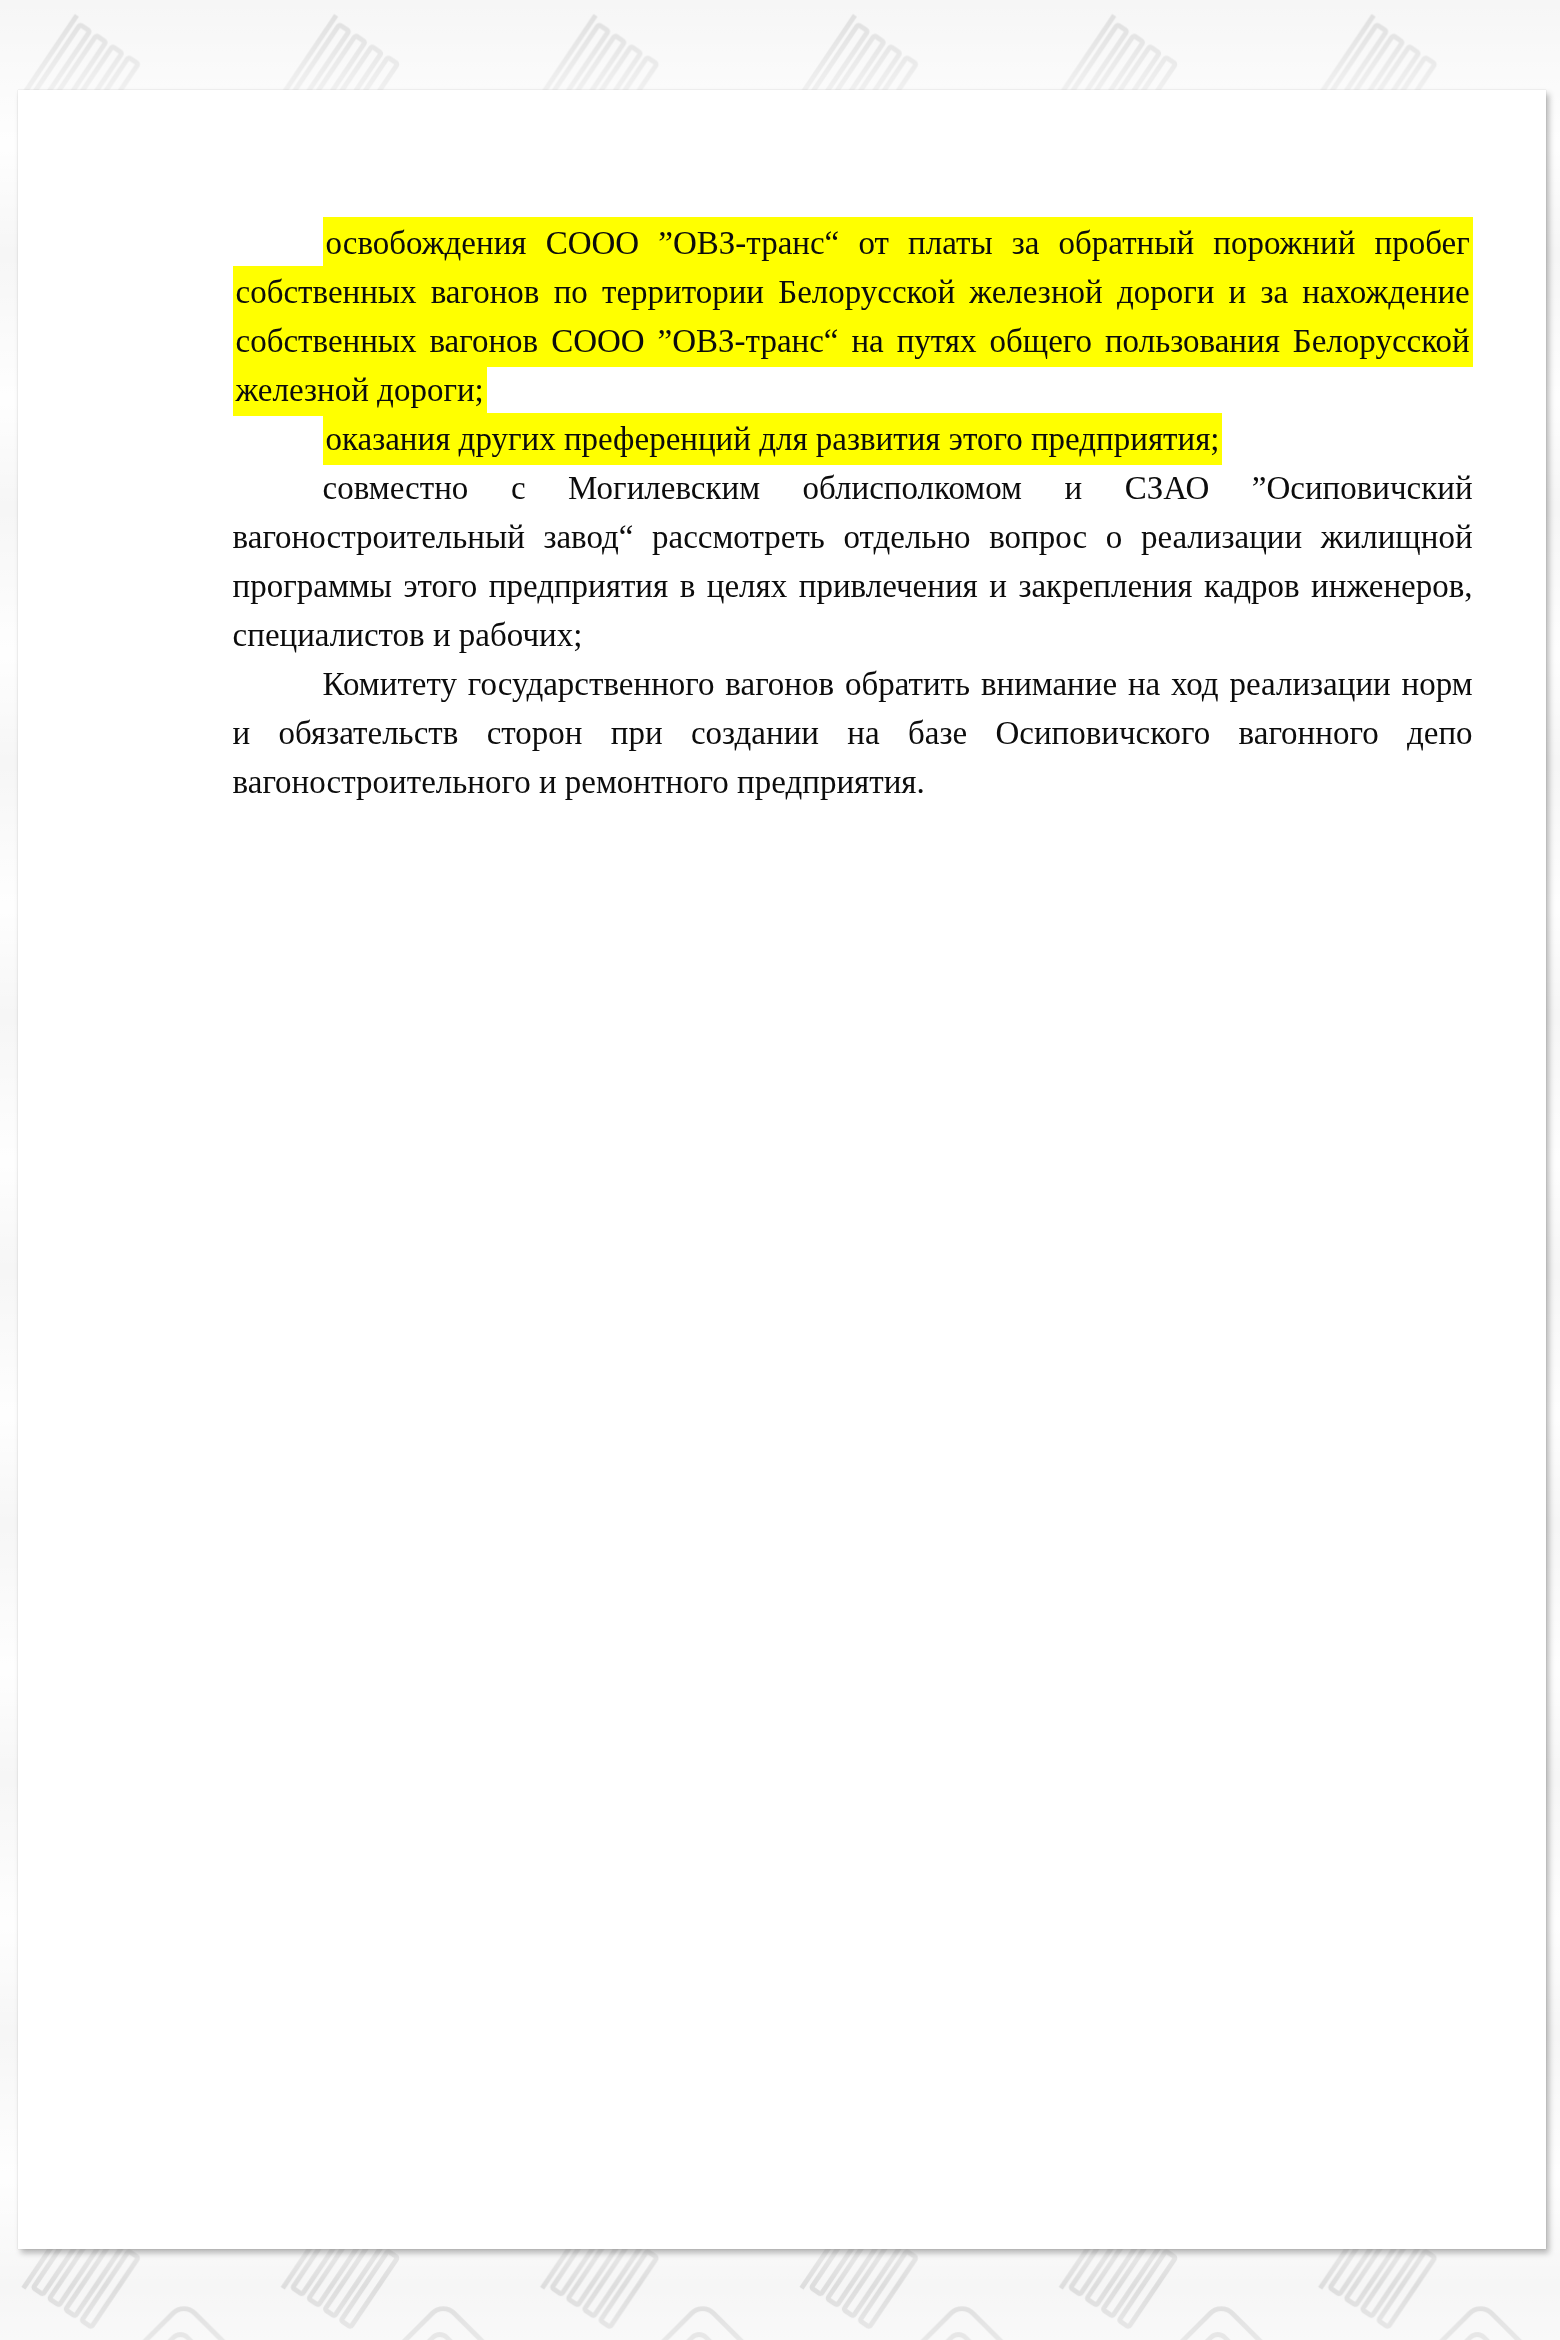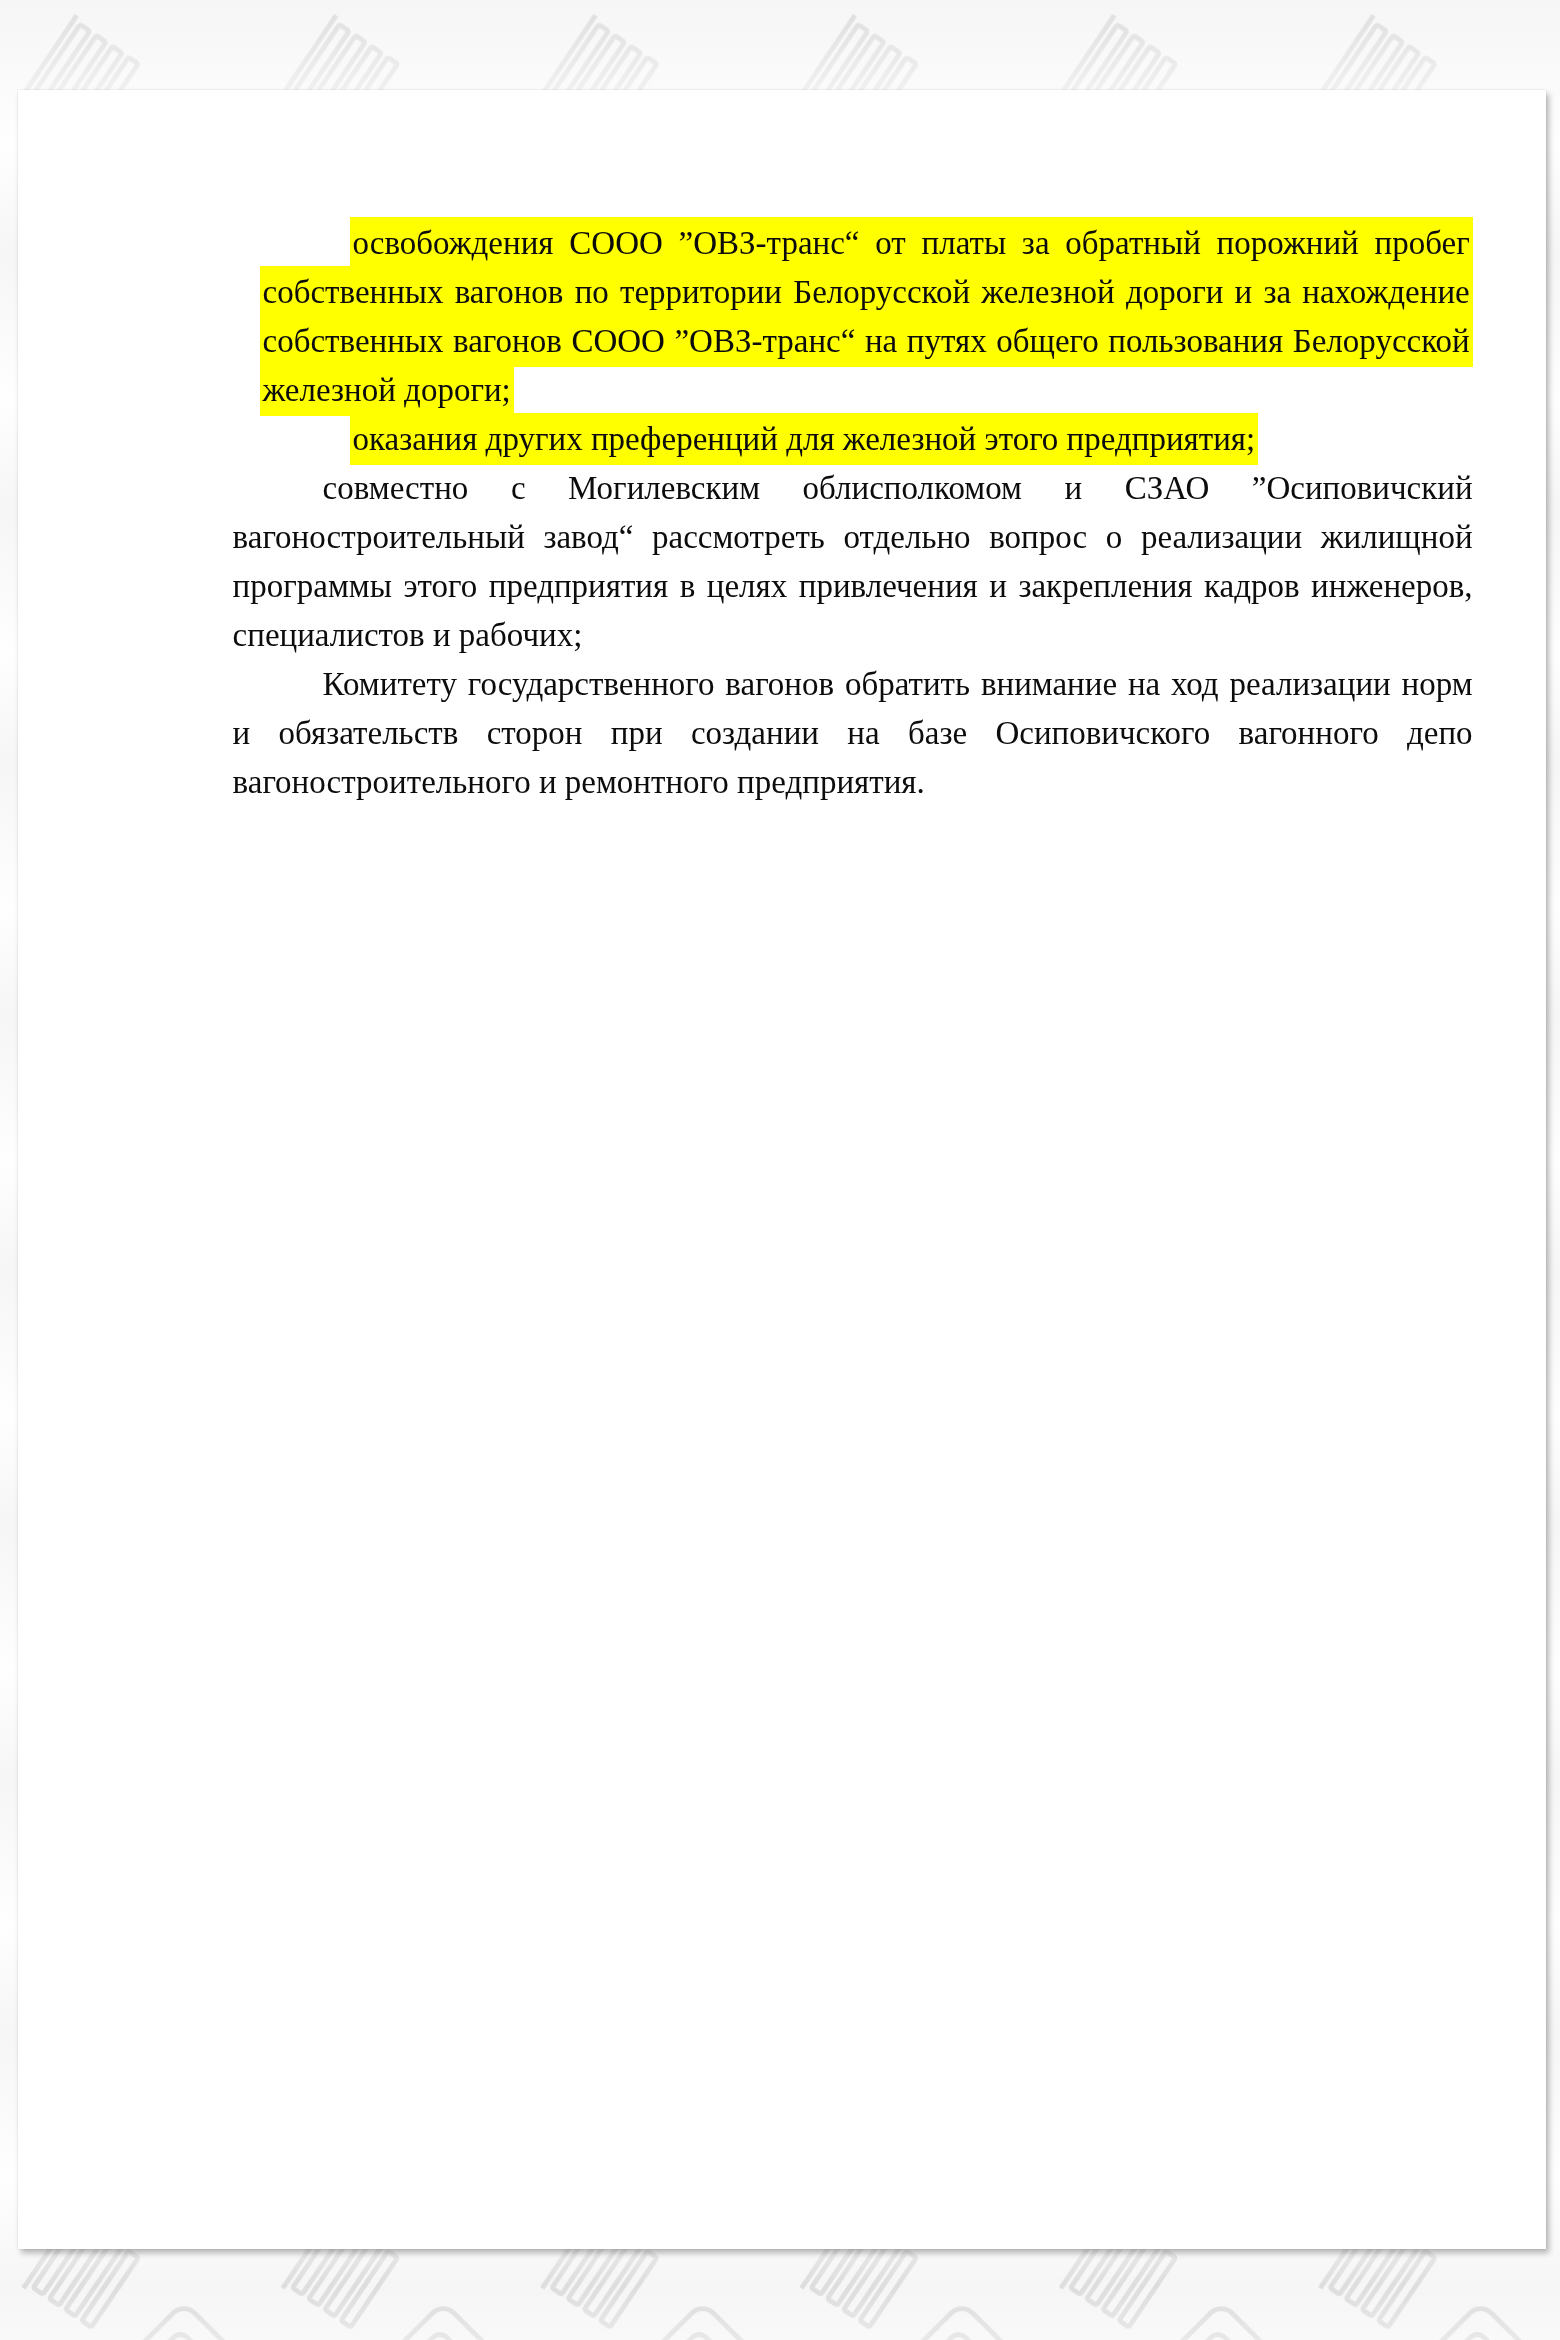--- a/index.html
+++ b/index.html
@@ -56,21 +56,20 @@
   }
   .content b {
     font-weight: normal;
   }
   mark.hl {
     background: var(--highlight, #ffff00);
     color: inherit;
     padding: 7.8px 2.9px;
     -webkit-box-decoration-break: clone;
     box-decoration-break: clone;
-    margin-left: 27px;
   }
 </style>
 </head>
 <body>
 
 <svg class="bg-svg" xmlns="http://www.w3.org/2000/svg" width="1560" height="2341" viewBox="0 0 1600 2400">
   <defs>
     <pattern id="toolsPattern" width="266" height="250" patternUnits="userSpaceOnUse">
 
       <g transform="translate(34,96) rotate(-56)" fill="none" stroke="#dddddd" stroke-width="5" stroke-linejoin="round">
@@ -92,21 +91,21 @@
   <rect x="0" y="0" width="1600" height="2400" fill="#f6f6f6"></rect>
   <rect x="0" y="0" width="1600" height="2400" fill="url(#toolsPattern)"></rect>
 </svg>
 <div class="bg-fade"></div>
 
 <div class="page">
   <div class="content">
 
     <p><mark class="hl">освобождения СООО ”ОВЗ-транс“ от платы за обратный порожний пробег собственных вагонов по территории Белорусской железной дороги и за нахождение собственных вагонов СООО ”ОВЗ-транс“ на путях общего пользования Белорусской железной дороги;</mark></p>
 
-    <p><mark class="hl">оказания других преференций для железной этого предприятия;</mark></p>
+    <p><mark class="hl">оказания других преференций для развития этого предприятия;</mark></p>
 
     <p><b>совместно с Могилевским облисполкомом и СЗАО ”Осиповичский вагоностроительный завод“</b><span> рассмотреть отдельно вопрос о реализации жилищной программы этого предприятия в целях привлечения и закрепления кадров инженеров, специалистов и рабочих;</span></p>
 
     <p><b>Комитету государственного вагонов</b><span> обратить внимание на ход реализации норм и обязательств сторон при создании на базе Осиповичского вагонного депо вагоностроительного и ремонтного предприятия.</span></p>
 
   </div>
 </div>
 
 
 </body></html>

